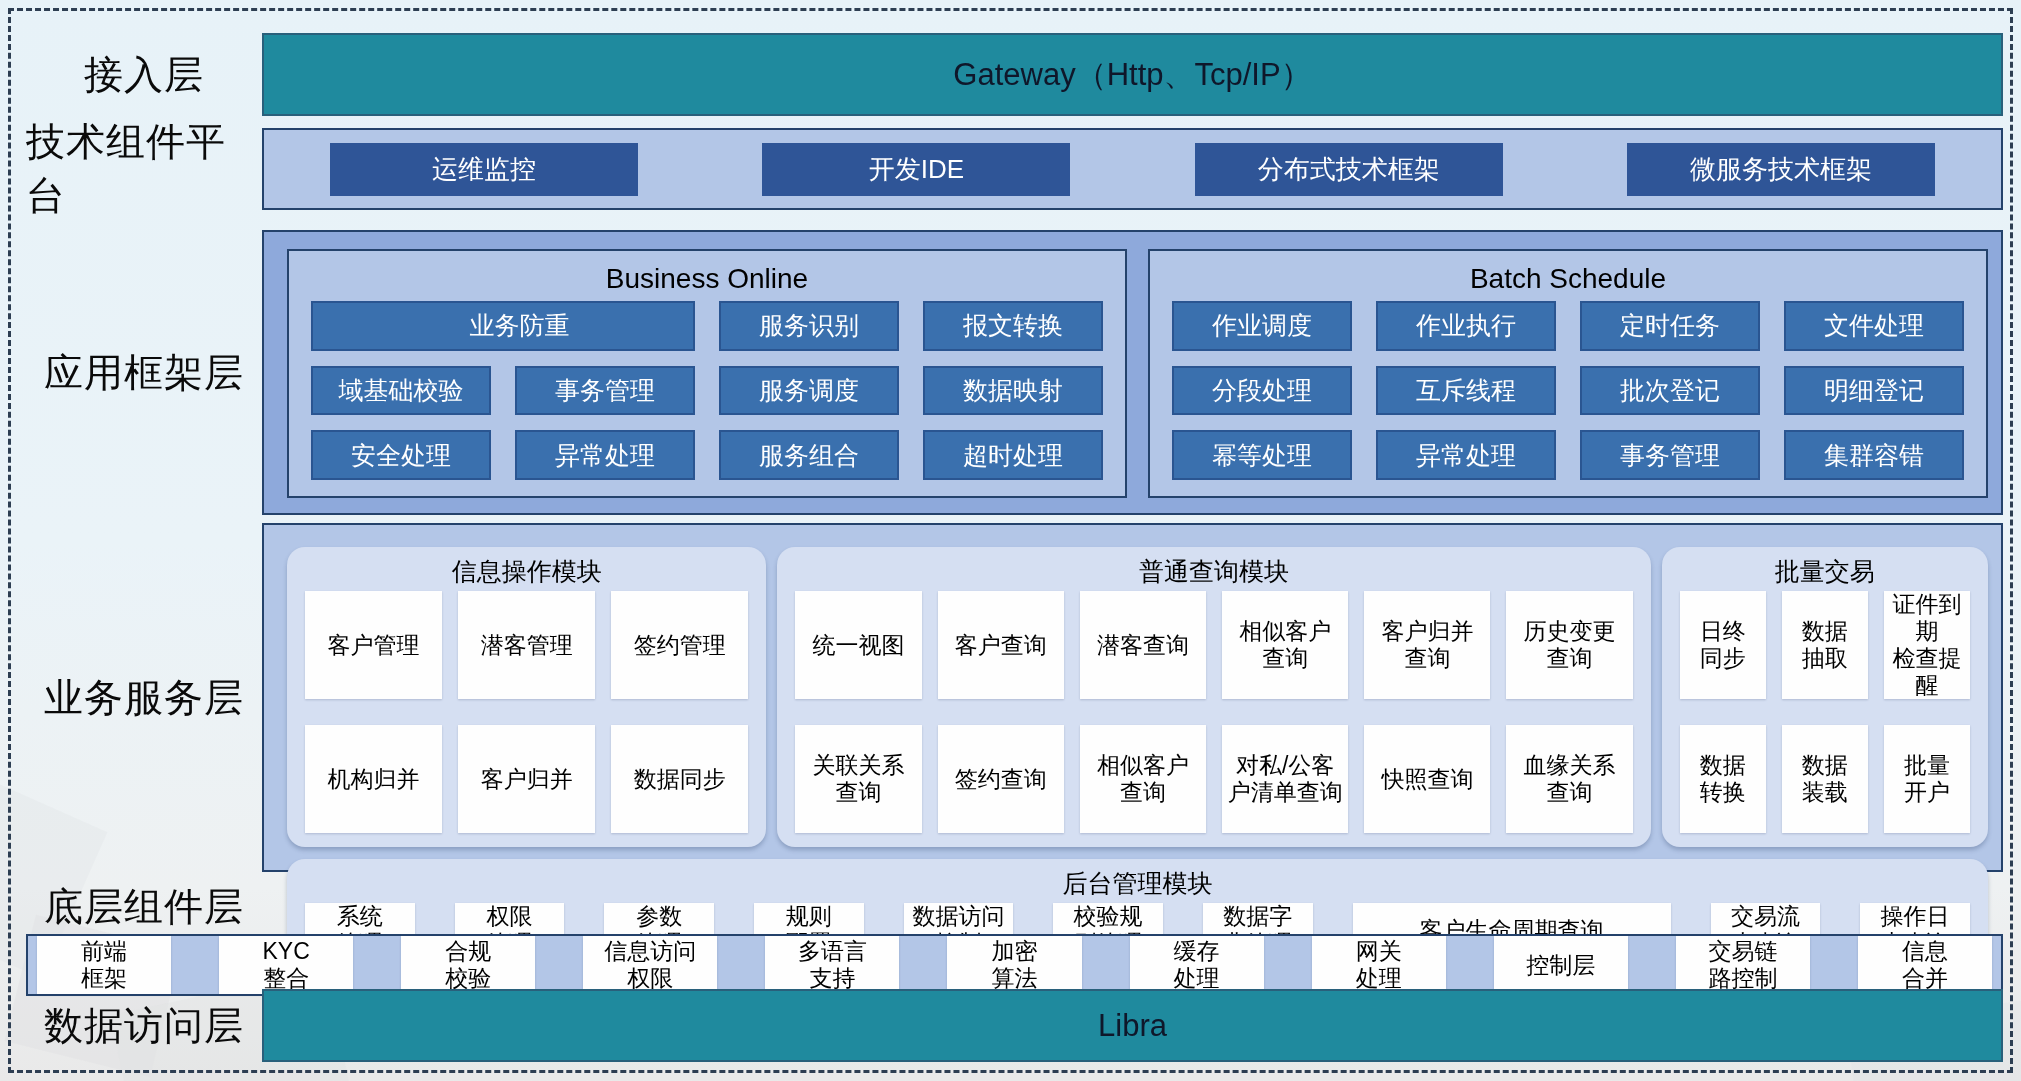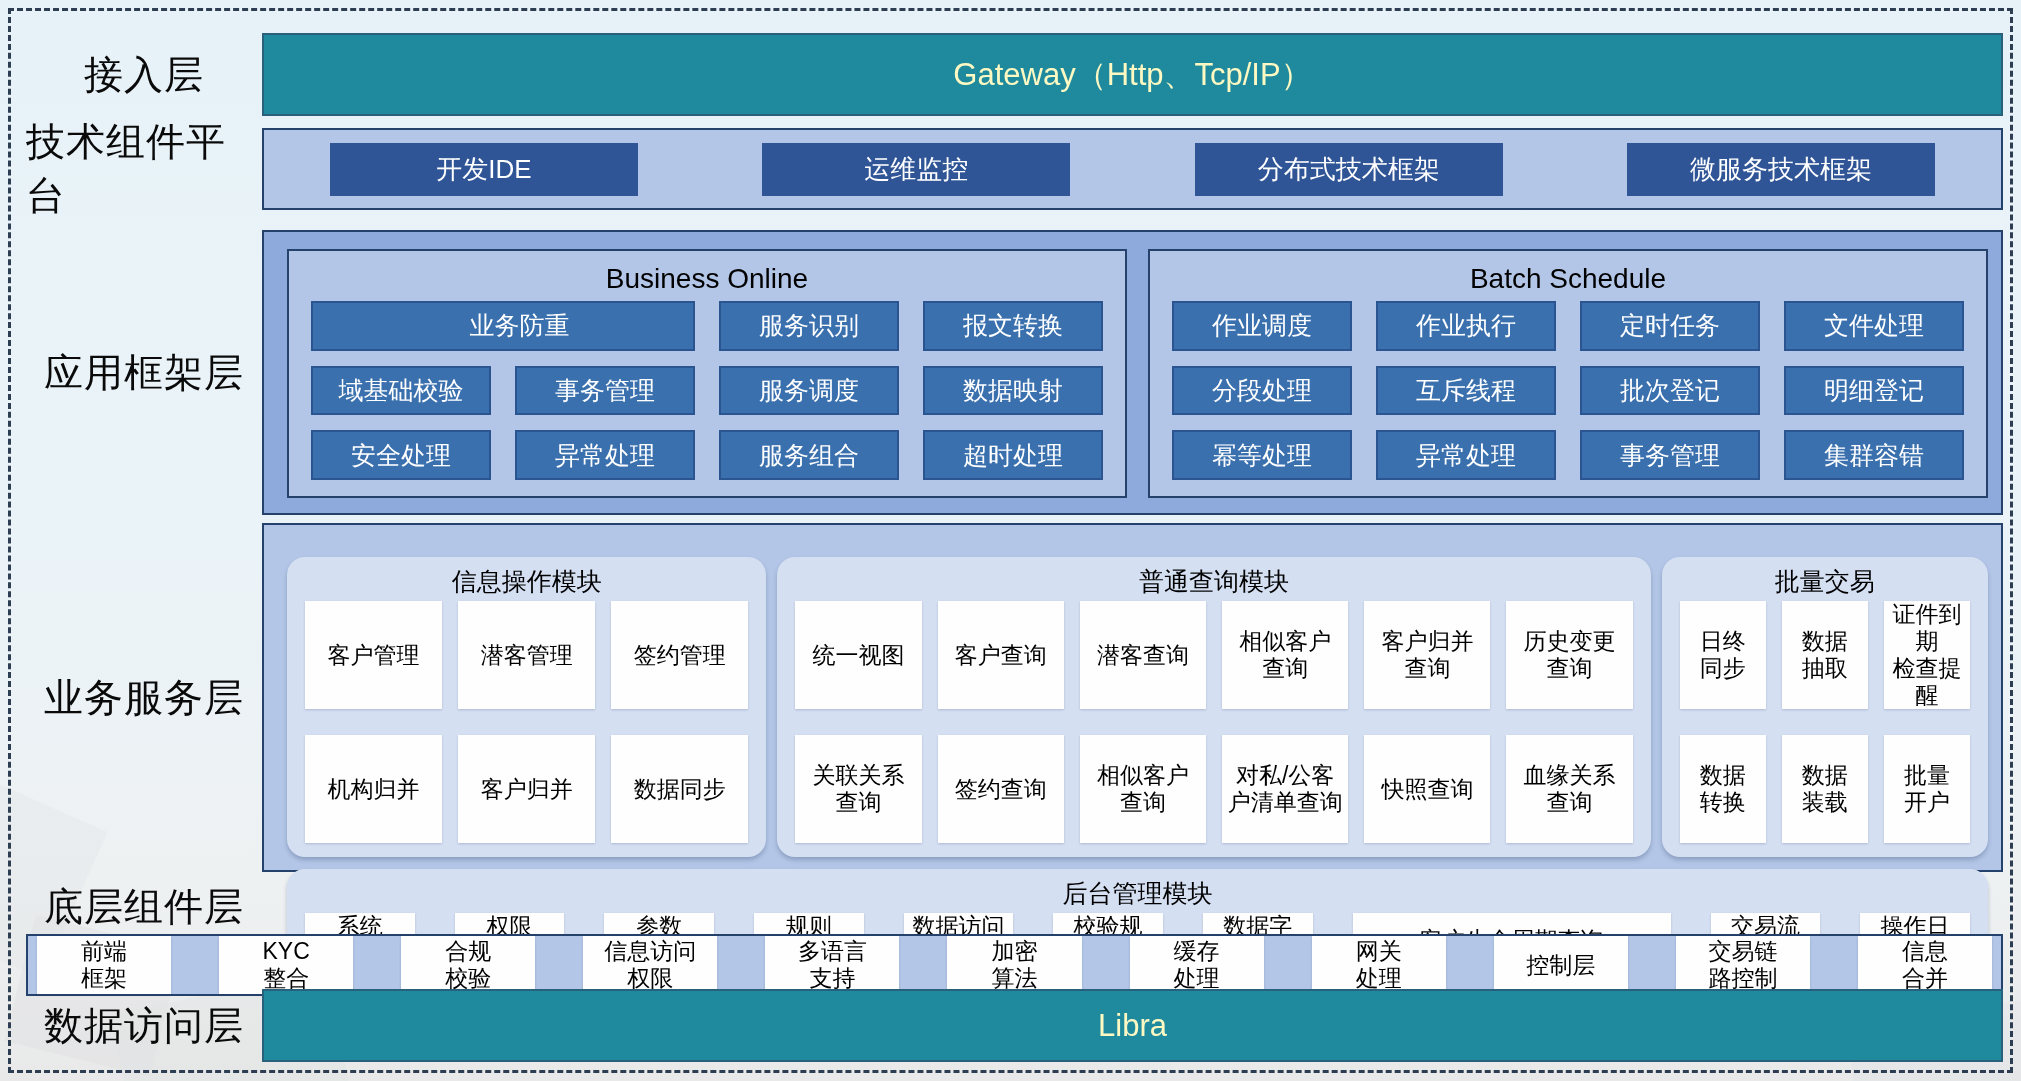--- a/index.html
+++ b/index.html
@@ -20,21 +20,21 @@
   .row { position:absolute; left:26px; width:1977px; display:flex; align-items:stretch; }
   .layer-label {
     width:236px; display:flex; align-items:center; justify-content:center;
     font-size:39px; color:#0a0a0a; letter-spacing:1px;
   }
   .layer-content { flex:1; display:flex; }
 
   .teal-bar {
     flex:1; background:#1f8a9e; border:2px solid #29607b;
     display:flex; align-items:center; justify-content:center;
-    color:#fef9c3; font-size:31px;
+    color:#0f172a; font-size:31px;
   }
 
   .panel { flex:1; border:2px solid #24426b; box-sizing:border-box; }
 
   
   .tech-panel { background:#b3c6e7; display:flex; align-items:center; padding:0 66px; }
   .tech-buttons { flex:1; display:flex; justify-content:space-between; }
   .btn-dark {
     width:308px; height:53px; background:#2f5597; color:#fff; font-size:26px;
     display:flex; align-items:center; justify-content:center;
@@ -50,21 +50,21 @@
   .grid4 {
     flex:1; display:grid; grid-template-columns:repeat(4,1fr);
     column-gap:24px; row-gap:15px; grid-auto-rows:1fr;
   }
   .btn-steel {
     background:#3a70ae; border:2px solid #2a5591; box-sizing:border-box; color:#fff;
     font-size:25px; display:flex; align-items:center; justify-content:center;
   }
 
   
-  .service-panel { background:#b3c6e7; display:flex; flex-direction:column; padding:32px 13px 10px 23px; gap:12px; }
+  .service-panel { background:#b3c6e7; display:flex; flex-direction:column; padding:22px 13px 10px 23px; gap:12px; }
   .modules-row { display:flex; gap:11px; flex:1; }
   .module {
     background:#d5dff2; border-radius:18px; box-shadow:0 3px 4px rgba(40,60,100,.28);
     padding:4px 18px 14px; display:flex; flex-direction:column; box-sizing:border-box;
   }
   .module-title { text-align:center; font-size:25px; height:40px; line-height:40px; }
   .cells { flex:1; display:grid; column-gap:16px; row-gap:26px; grid-auto-rows:1fr; }
   .cols3 { grid-template-columns:repeat(3,1fr); }
   .cols6 { grid-template-columns:repeat(6,1fr); }
   .cell {
@@ -107,22 +107,22 @@
       </div>
     </div>
   </div>
 
   <div class="row row-tech">
     <div class="layer-label">技术组件平台</div>
     <div class="layer-content">
       <div class="panel tech-panel">
         <div class="tech-buttons">
 
-        <div class="btn-dark">开发IDE</div>
-            <div class="btn-dark">运维监控</div>
+        <div class="btn-dark">运维监控</div>
+            <div class="btn-dark">开发IDE</div>
             <div class="btn-dark">分布式技术框架</div>
             <div class="btn-dark">微服务技术框架</div>
           </div>
       </div>
     </div>
   </div>
 
   <div class="row row-app">
     <div class="layer-label">应用框架层</div>
     <div class="layer-content">

